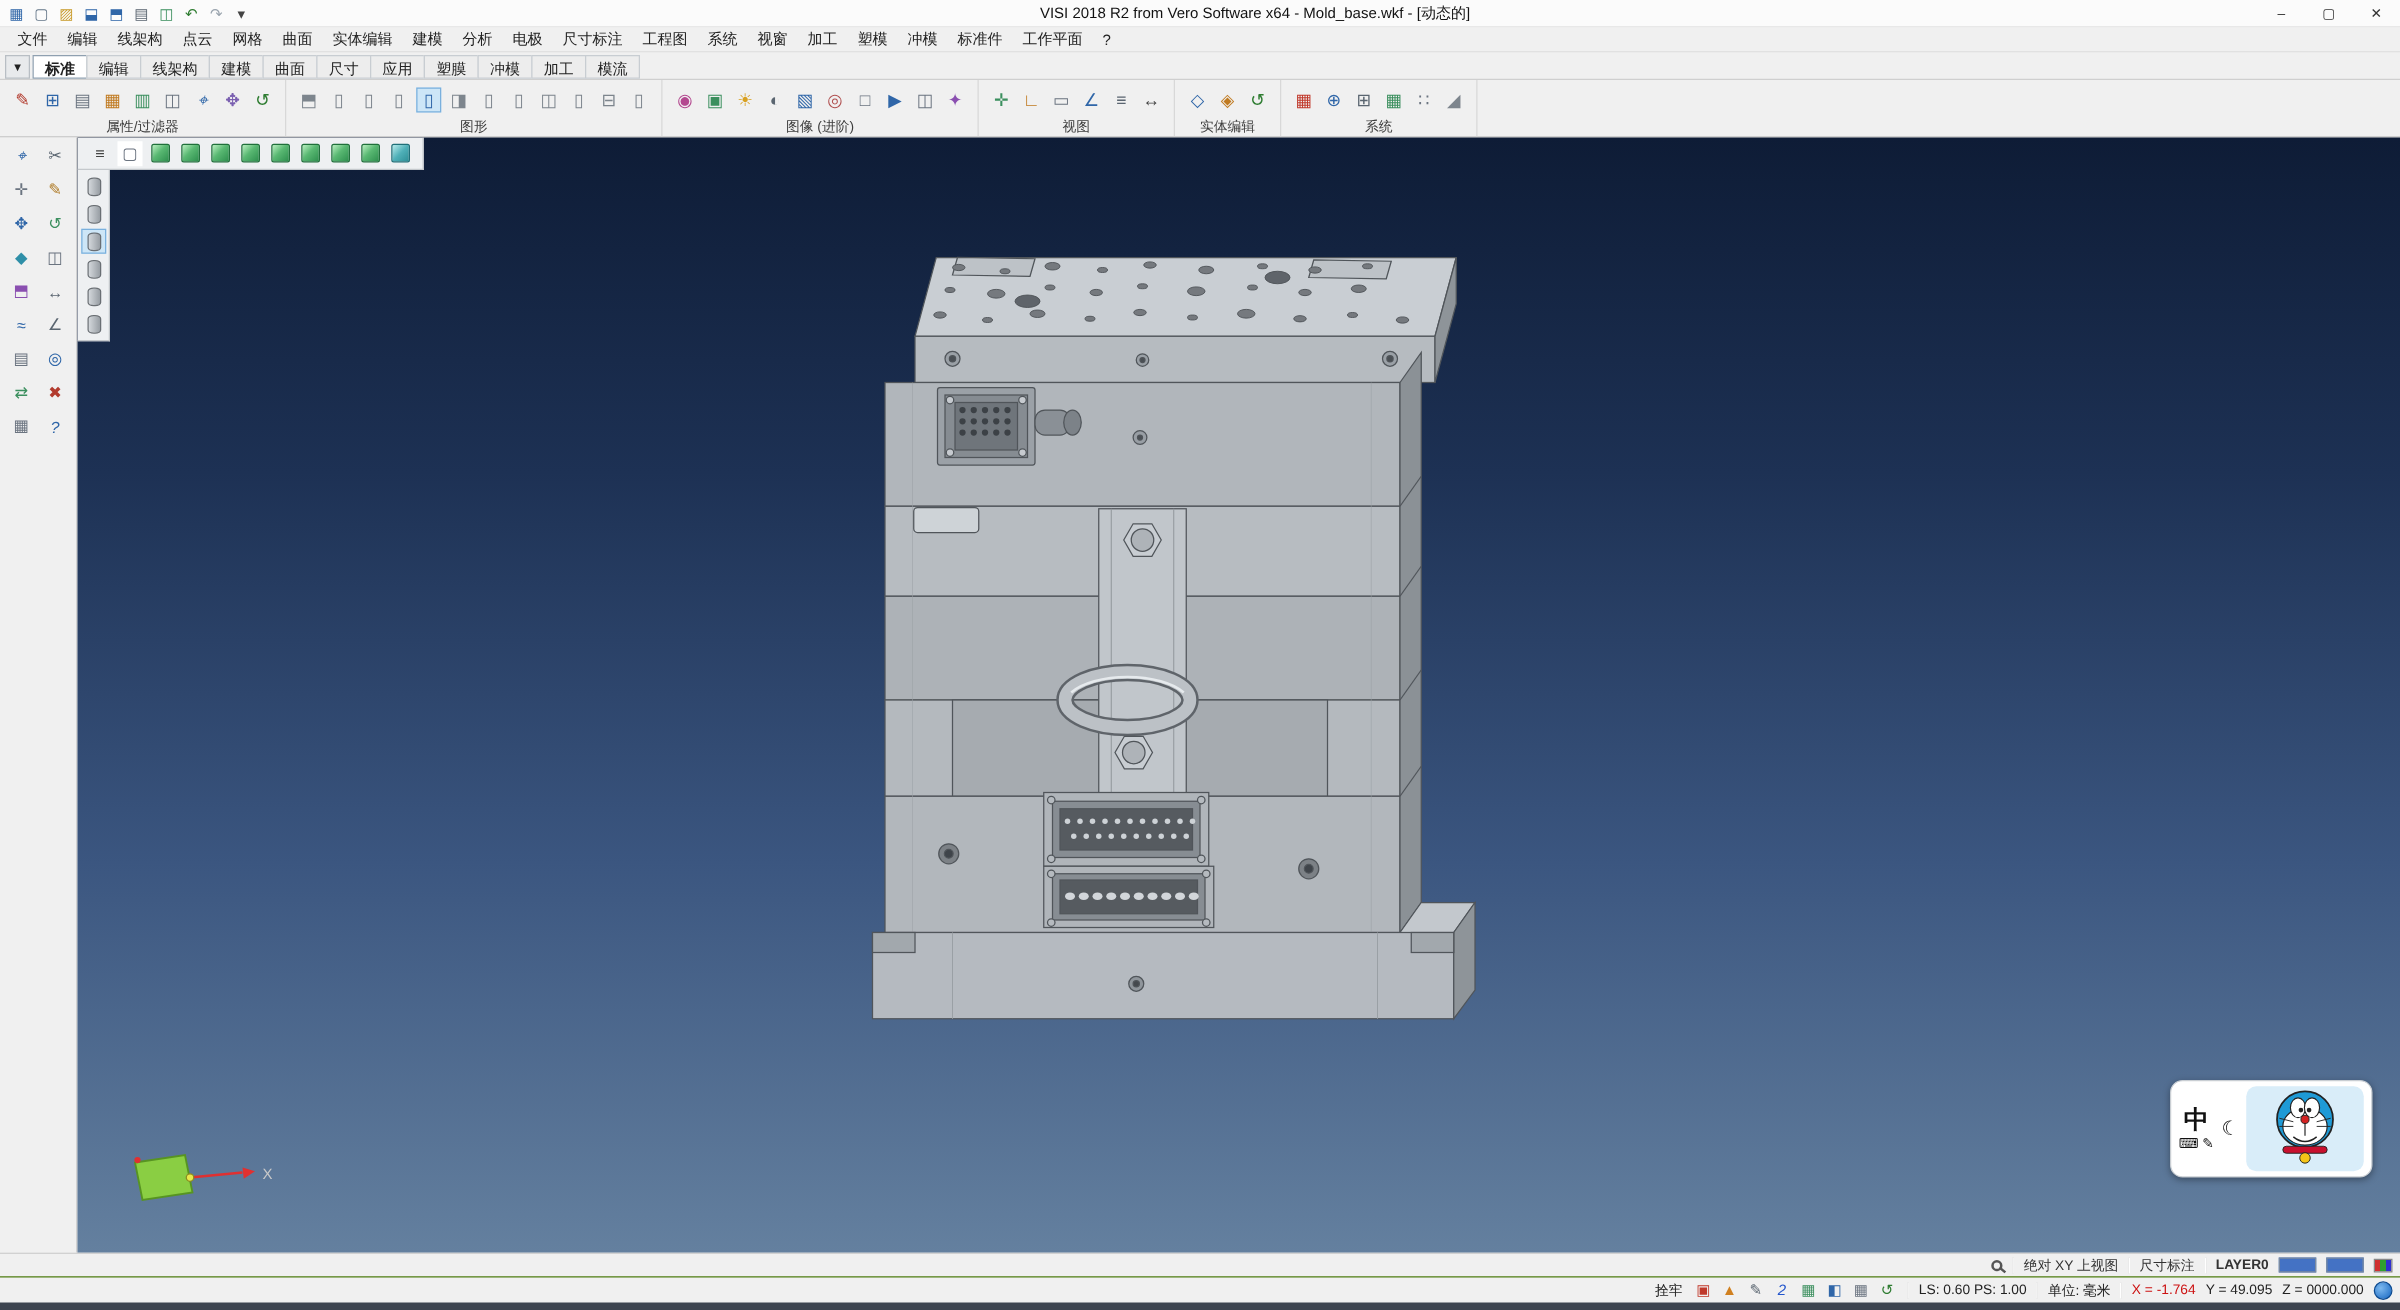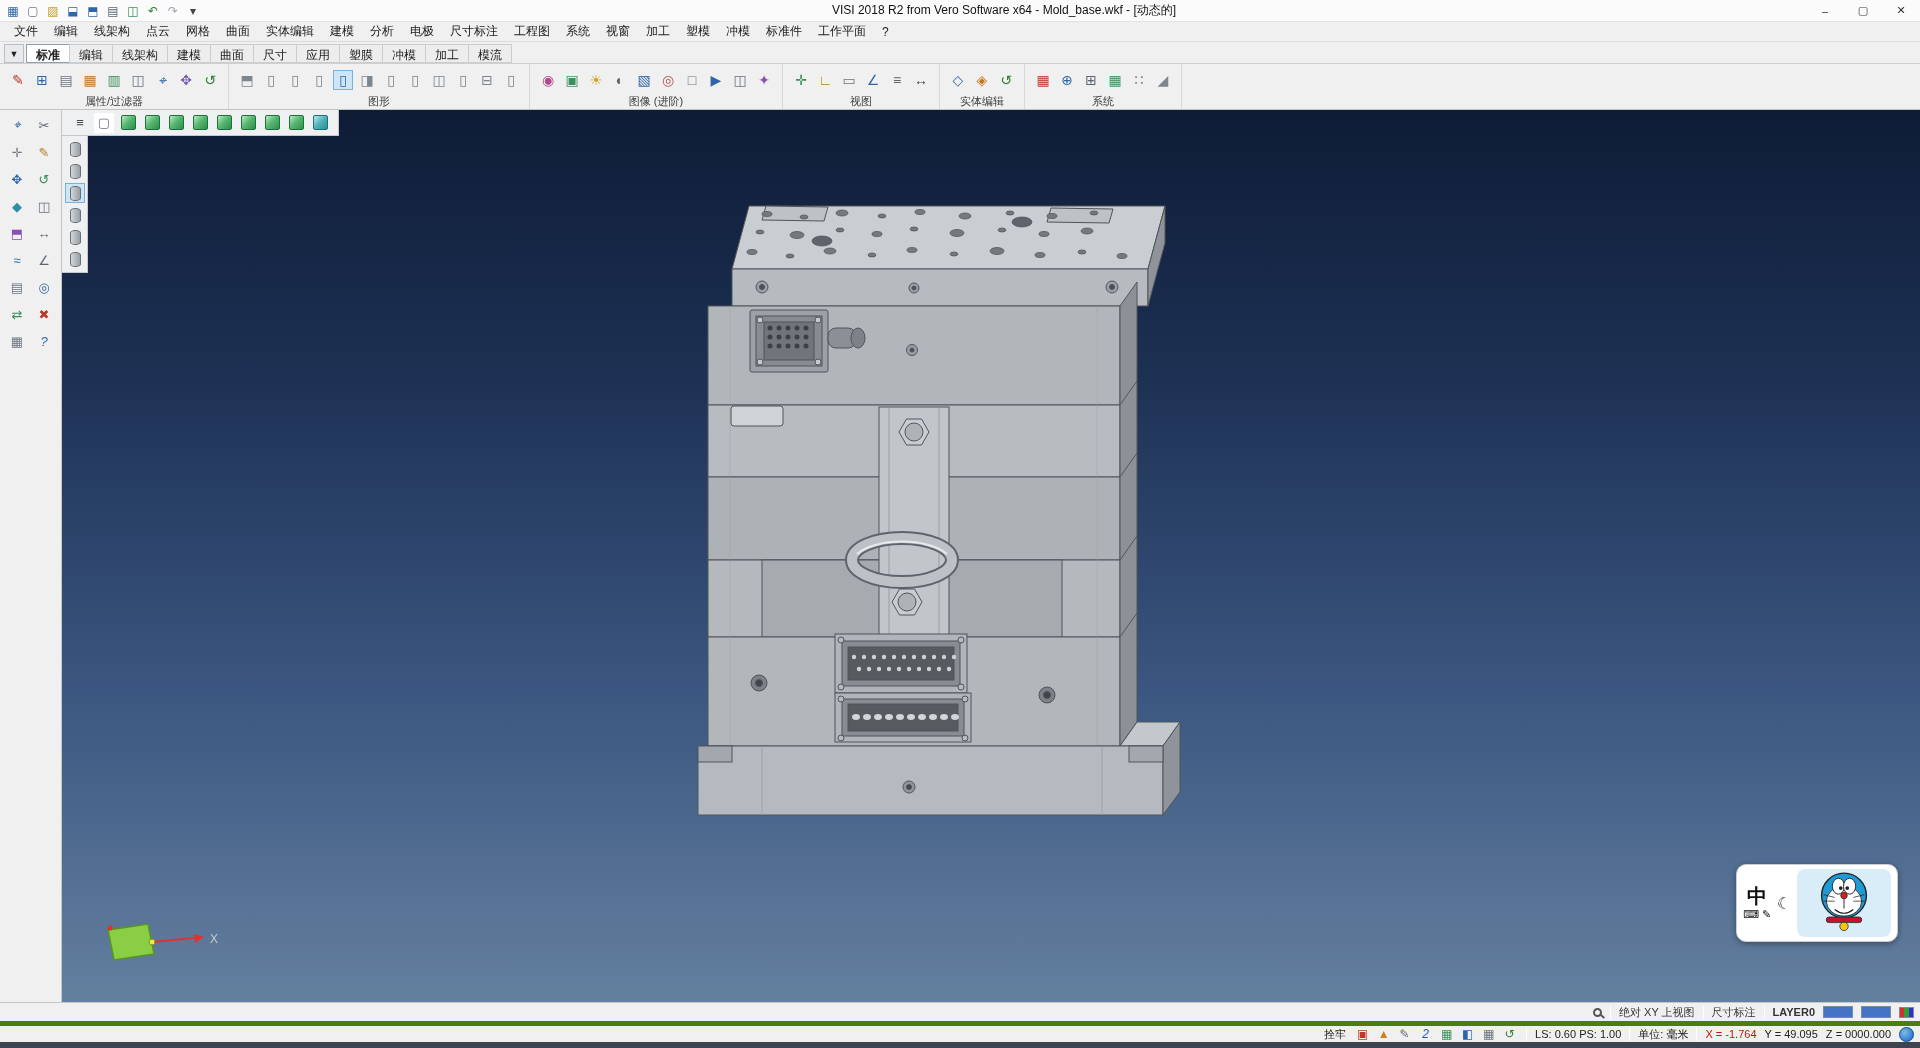--- a/index.html
+++ b/index.html
@@ -52,21 +52,21 @@
   .ime{position:absolute;right:22px;bottom:60px;width:162px;height:78px;background:#ffffff;border:1px solid #c9ced3;
     border-radius:10px;box-shadow:0 2px 6px rgba(0,0,0,.35);display:flex;align-items:center;padding:4px 6px;gap:6px;}
   .ime-left{display:flex;flex-direction:column;align-items:center;justify-content:center;gap:2px;}
   .ime-mode{font-size:20px;font-weight:bold;color:#111;line-height:20px;}
   .ime-tools{display:flex;gap:3px;font-size:11px;color:#111;}
   .ime-moon{font-size:16px;color:#111;}
   .ime-img{flex:1;height:68px;background:#d9edf9;border-radius:8px;display:flex;align-items:center;justify-content:center;}
   
   .status1{height:19px;background:#f0f0f0;border-top:1px solid #c6c6c6;display:flex;align-items:center;justify-content:flex-end;
     padding-right:6px;font-size:11px;color:#333;gap:8px;}
-  .status2{height:21px;background:#f0f0f0;border-top:5px solid #4d7c0f;display:flex;align-items:center;
+  .status2{height:21px;background:#f0f0f0;border-top:1px solid #4d7c0f;display:flex;align-items:center;
     padding:0 6px;font-size:11px;color:#222;gap:8px;justify-content:flex-end;}
   .sep{width:1px;height:13px;background:#bdbdbd;border-right:1px solid #fff;}
   .mag{position:relative;width:9px;height:9px;border:2px solid #555;border-radius:50%;display:inline-block;}
   .mag::after{content:"";position:absolute;width:6px;height:2px;background:#555;right:-5px;bottom:-2px;transform:rotate(40deg);}
   .swatch{width:30px;height:12px;border:1px solid #7a8aa0;}
   .rgbicon{width:15px;height:11px;border:1px solid #888;
     background:linear-gradient(90deg,#d03030 0 33%,#30a030 33% 66%,#3030d0 66% 100%);}
   .st2icon{width:17px;height:17px;display:flex;align-items:center;justify-content:center;font-size:12px;}
   .coord-x{color:#cc1111;}
   .layer{font-weight:bold;}

